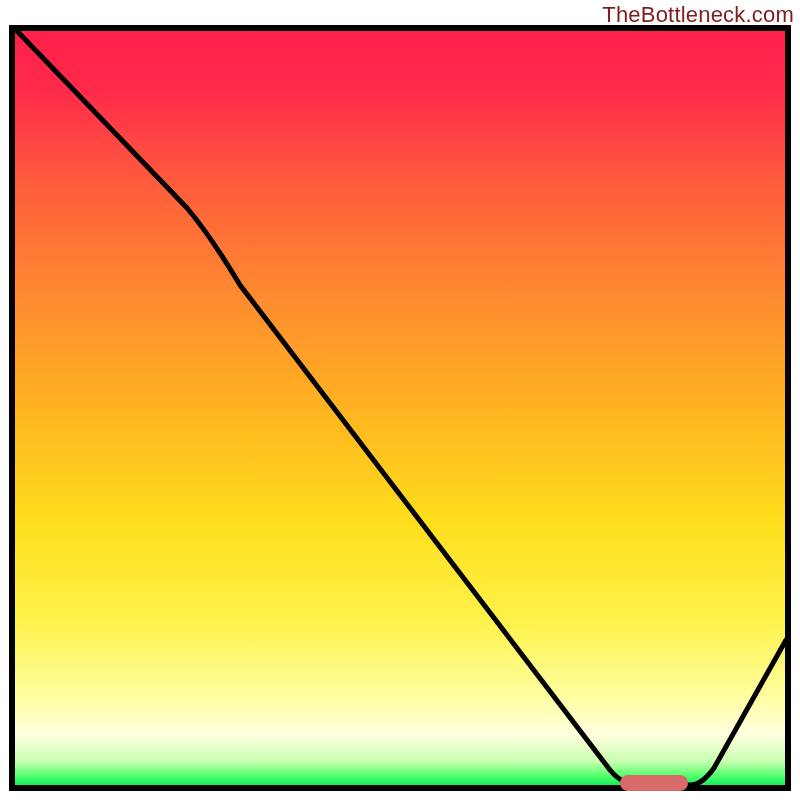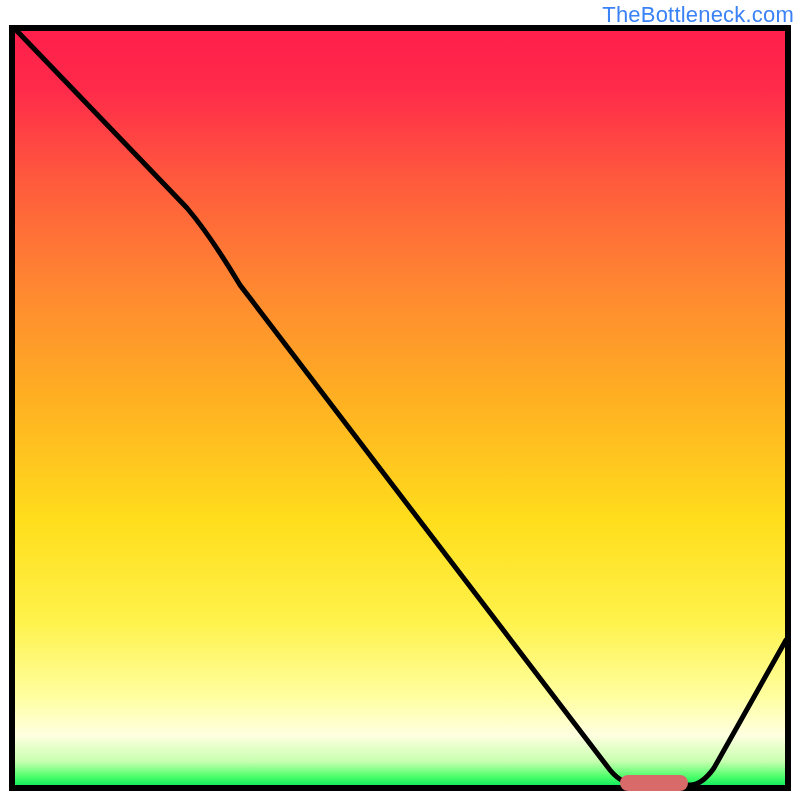--- a/index.html
+++ b/index.html
@@ -15,21 +15,21 @@
     position: relative;
     width: 800px;
     height: 800px;
   }
   .watermark {
     position: absolute;
     top: 2px;
     right: 6px;
     font-size: 22px;
     font-weight: 500;
-    color: #3b82f6;
+    color: #7f1d1d;
     letter-spacing: 0.2px;
     z-index: 5;
   }
   svg.chart {
     position: absolute;
     left: 0;
     top: 0;
   }
 </style>
 </head>

